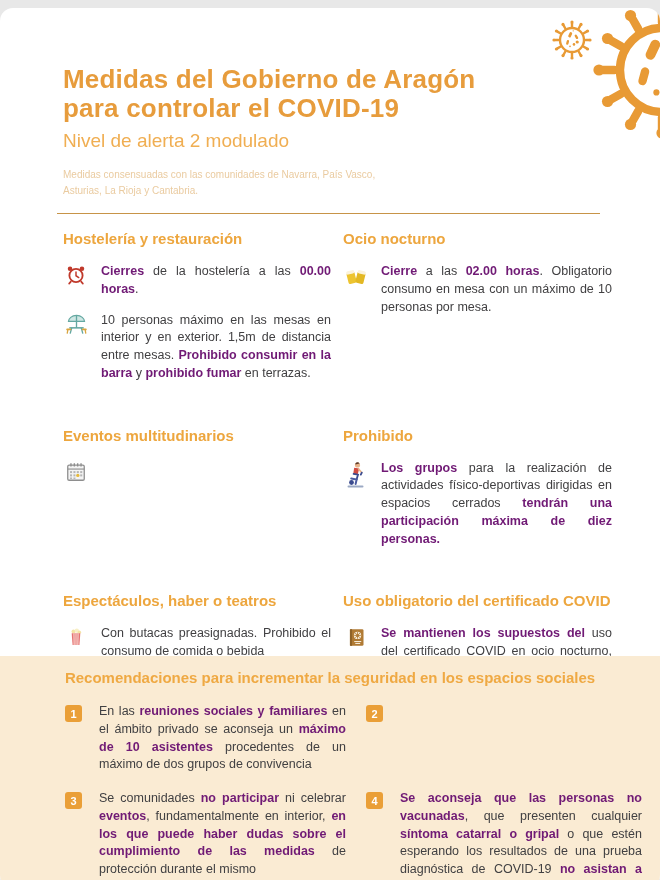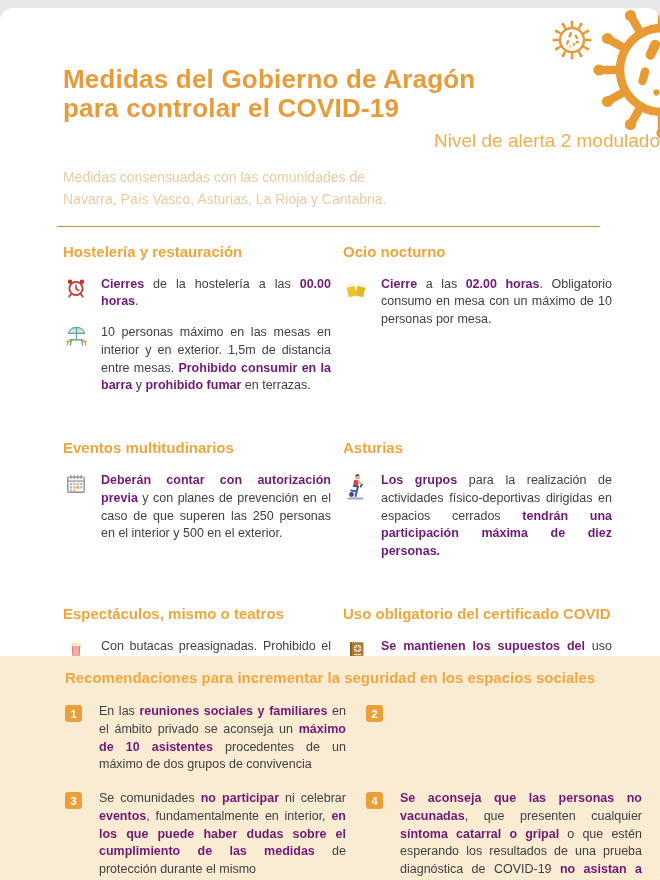--- a/index.html
+++ b/index.html
@@ -4,22 +4,22 @@
 <style>
   * { margin:0; padding:0; box-sizing:border-box; }
   body { background:#e8e8e8; font-family:"Liberation Sans", sans-serif; }
   .page {
     position:relative; width:660px; height:880px; margin:8px auto;
     background:#ffffff; overflow:hidden;border-radius:13px;
   }
   
   .header { position:relative; padding:57px 0 0 63px; }
   .title { font-size:26px; font-weight:bold; color:#E79C3C; line-height:1.1; letter-spacing:.2px; }
-  .subtitle { font-size:19px; color:#F0AE52; margin-top:8px;text-align:right; }
-  .note { font-size:14px; color:#EACBA0; margin-top:15px; width:340px; line-height:1.55; }
+  .subtitle { font-size:19px; color:#F0AE52; margin-top:8px; }
+  .note { font-size:10px; color:#EACBA0; margin-top:15px; width:340px; line-height:1.55; }
   .divider { margin:15px 60px 0 57px; border-top:1.5px solid #C79447; }
   
   .virus-small { position:absolute; top:12px; left:552px; width:40px; height:40px; }
   .virus-large { position:absolute; top:-8px; left:592px; width:140px; height:140px; }
   
   .sections { display:grid; grid-template-columns:268px 269px; column-gap:21px; padding:16px 0 0 63px;gap:12px; }
   .sec { margin-bottom:19px; }
   .sec-title { font-size:15px; font-weight:bold; color:#EDA63E; margin:0 0 16px; white-space:nowrap; }
   .item { display:flex; margin-bottom:13px; }
   .icon { flex:0 0 26px; width:26px; margin-right:12px; padding-top:1px; display:flex; justify-content:center; align-items:flex-start; }
@@ -196,46 +196,45 @@
                 <rect x="16.6" y="11" width="2.2" height="2.2"></rect>
               <rect x="5.5" y="14.6" width="2.2" height="2.2"></rect>
                 <rect x="9.2" y="14.6" width="2.2" height="2.2"></rect>
               <rect x="16.6" y="14.6" width="2.2" height="2.2"></rect>
               <rect x="5.5" y="18" width="2.2" height="1.6"></rect>
                 <rect x="9.2" y="18" width="2.2" height="1.6"></rect>
             </g>
             <circle cx="14" cy="15.7" r="1.8" fill="#E5B93C"></circle>
           </svg>
         </span>
-        <p class="txt"><b>Deberán contar con autorización previa</b><span> y con planes de prevención en el caso de que superen las 250 personas en el interior y 500 en el exterior.</span></p>
-      </div>
-    </section>
-
-    <section class="sec">
-      <h2 class="sec-title">Asturias</h2>
+      </div>
+    </section>
+
+    <section class="sec">
+      <h2 class="sec-title">Prohibido</h2>
       <div class="item">
         <span class="icon">
           <svg viewBox="0 0 24 28" width="24" height="28">
             <circle cx="13.5" cy="4" r="2.6" fill="#E8B48B"></circle>
             <path d="M11.5 2.2c1-1.4 3.4-1.2 4 .4l-4 1z" fill="#5A3A28"></path>
             <path d="M10.2 6.8l5 .8-1.6 6.2-4.4-.8z" fill="#D14B41"></path>
             <path d="M14.6 8l3 3.6" stroke="#E8B48B" stroke-width="1.6" stroke-linecap="round"></path>
             <path d="M9.6 12.8l4.4.8-1.4 5" stroke="#3B4B8F" stroke-width="1.8" fill="none" stroke-linecap="round"></path>
             <path d="M17.8 11.6l-1 2" stroke="#3B4B8F" stroke-width="1.8" stroke-linecap="round"></path>
             <path d="M7.2 17.5l5.4 1-1 4.5" stroke="#4B5BA0" stroke-width="2" fill="none" stroke-linecap="round"></path>
             <circle cx="7.5" cy="21.5" r="2.4" fill="#3B4B8F"></circle>
             <path d="M4.5 25.5h14" stroke="#9BA9C4" stroke-width="2" stroke-linecap="round"></path>
           </svg>
         </span>
         <p class="txt"><b>Los grupos</b><span> para la realización de actividades físico-deportivas dirigidas en espacios cerrados </span><b>tendrán una participación máxima de diez personas.</b></p>
       </div>
     </section>
 
     <section class="sec">
-      <h2 class="sec-title">Espectáculos, mismo o teatros</h2>
+      <h2 class="sec-title">Espectáculos, haber o teatros</h2>
       <div class="item">
         <span class="icon">
           <svg viewBox="0 0 24 24" width="20" height="22">
             <circle cx="9" cy="5.4" r="2.4" fill="#F3E3A4"></circle>
               <circle cx="13" cy="4.4" r="2.6" fill="#F8EFC6"></circle>
               <circle cx="16" cy="6.2" r="2.1" fill="#F3E3A4"></circle>
             <path d="M6.8 7.6h10.4l-1.1 14H7.9z" fill="#E57373"></path>
             <path d="M9.5 7.6l.3 14M12 7.6v14M14.5 7.6l-.3 14" stroke="#F9D9D2" stroke-width="1.3"></path>
           </svg>
         </span>

